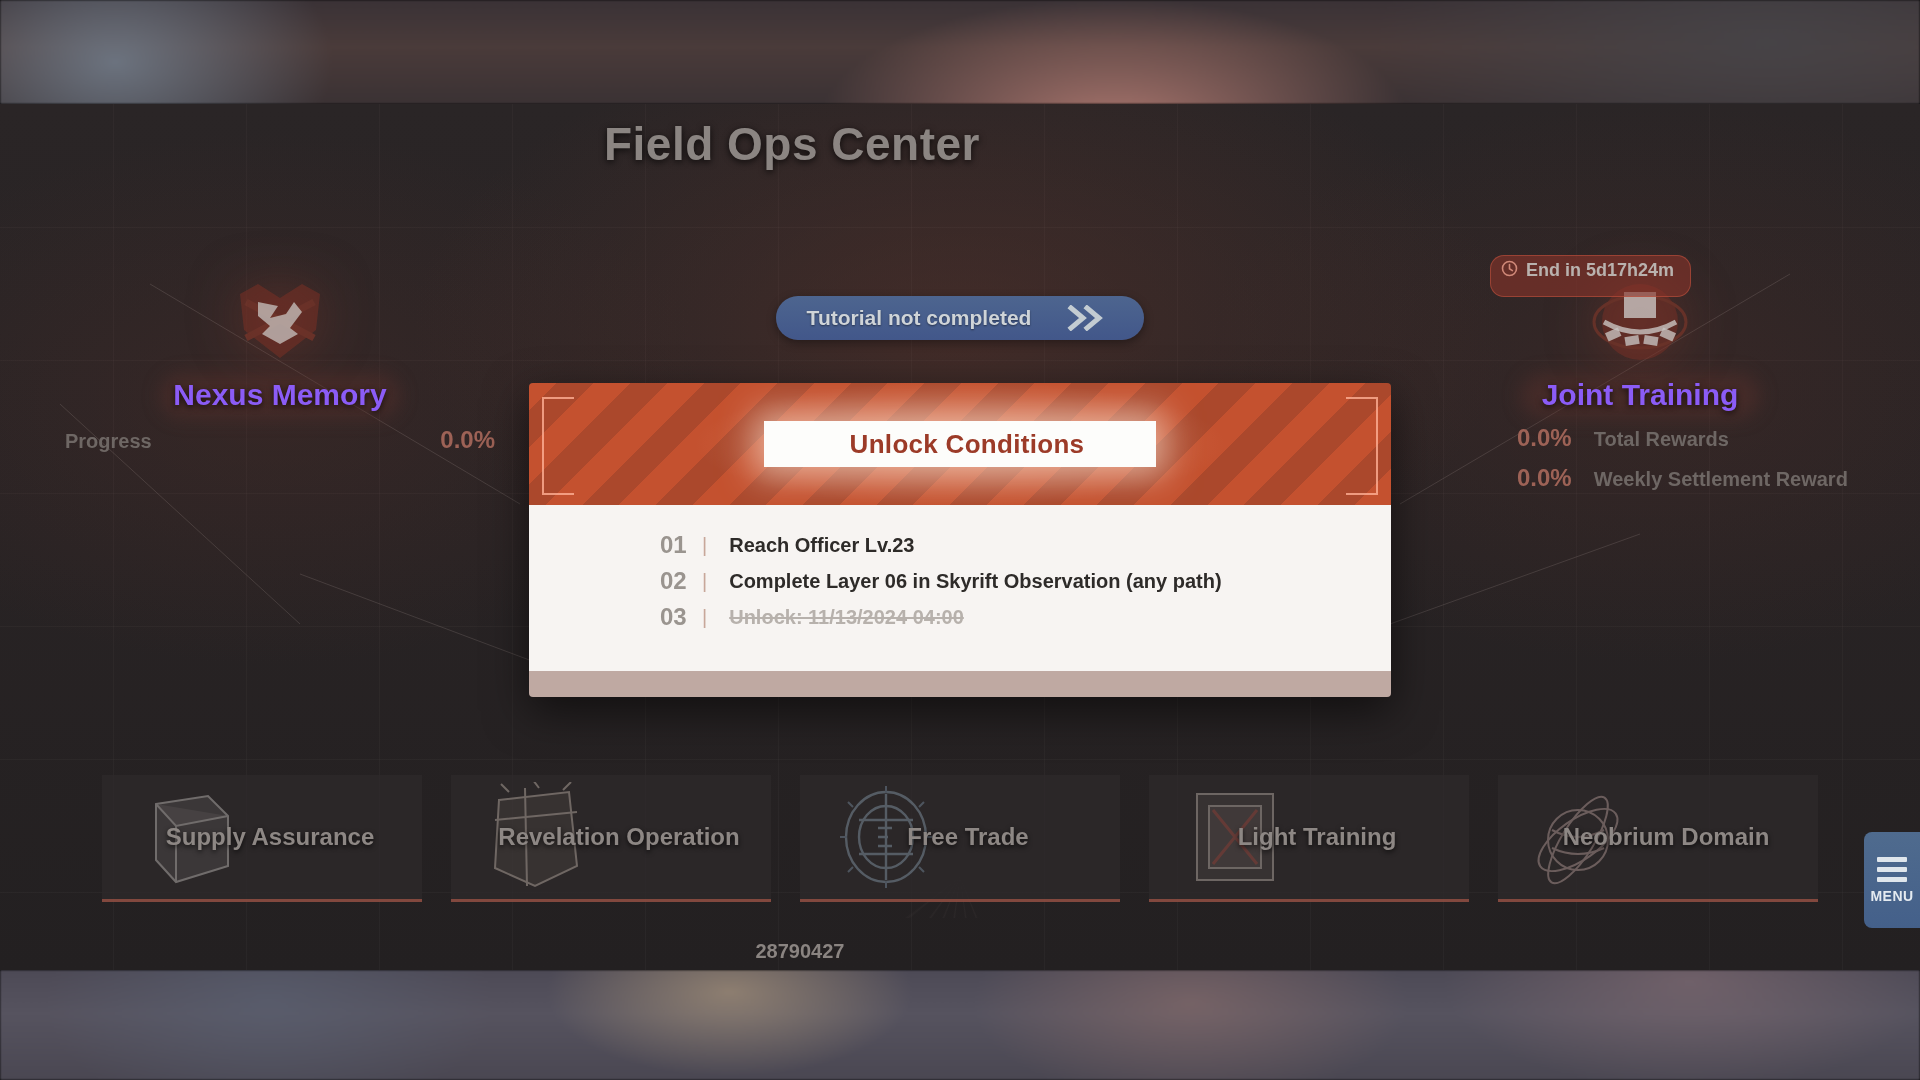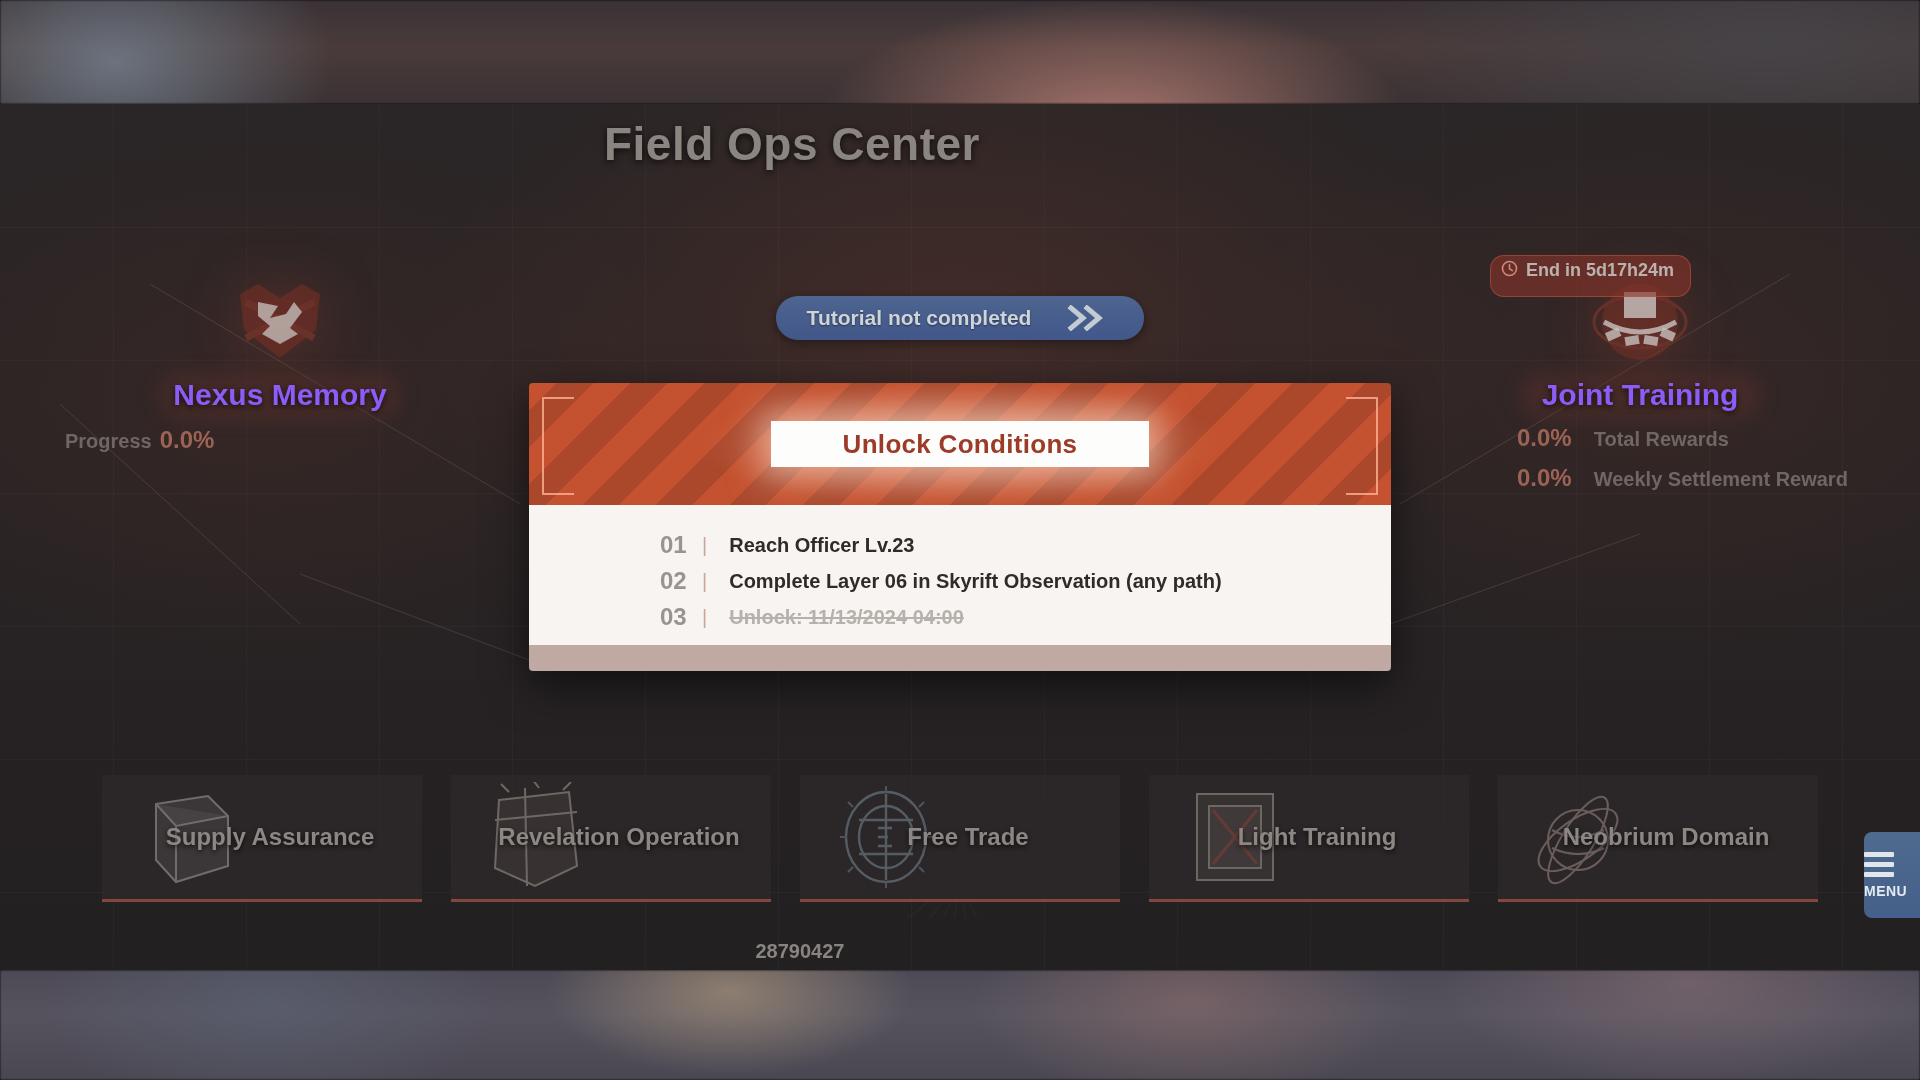--- a/index.html
+++ b/index.html
@@ -90,21 +90,21 @@
   .emblem svg{filter:drop-shadow(0 0 26px rgba(150,62,48,.55));}
   .side-name{
     margin-top:2px;font-size:30px;font-weight:bold;color:#8b5cf6;
     text-shadow:0 2px 6px rgba(0,0,0,.7);position:relative;
   }
   .side-name::before{
     content:"";position:absolute;left:50%;top:52%;transform:translate(-50%,-50%);
     width:240px;height:44px;border-radius:22px;background:rgba(96,50,44,.38);
     filter:blur(9px);z-index:-1;
   }
-  .stat-row{display:flex;align-items:baseline;justify-content:flex-start;gap:8px;margin-top:14px;}
+  .stat-row{display:flex;align-items:baseline;justify-content:space-between;gap:8px;margin-top:14px;}
   .stat-label{font-size:20px;font-weight:bold;color:#6e6764;}
   .stat-val{font-size:24px;font-weight:bold;color:#9d6256;}
   .side-right .stat-row{justify-content:flex-start;padding-left:92px;gap:22px;margin-top:12px;}
 
   
   .timer{
     position:absolute;z-index:7;left:1490px;top:255px;height:28px;padding:0 16px 12px 10px;
     border-radius:14px;background:rgba(136,52,42,.62);border:1px solid rgba(196,84,64,.55);
     display:flex;align-items:center;gap:8px;
   }
@@ -127,24 +127,25 @@
     content:"";position:absolute;inset:0;
     background:radial-gradient(ellipse 380px 90px at 50% 50%, rgba(255,210,180,.30), rgba(255,210,180,0) 70%);
   }
   .brk{position:absolute;top:14px;width:30px;height:94px;z-index:3;}
   .brk-l{left:13px;border-left:2px solid rgba(255,176,150,.8);border-top:2px solid rgba(255,176,150,.8);border-bottom:2px solid rgba(255,176,150,.8);}
   .brk-r{right:13px;border-right:2px solid rgba(255,176,150,.8);border-top:2px solid rgba(255,176,150,.8);border-bottom:2px solid rgba(255,176,150,.8);}
   .dlg-title-wrap{
     position:absolute;z-index:4;left:50%;top:50%;transform:translate(-50%,-50%);
     width:378px;height:46px;background:#fdfdfb;display:flex;align-items:center;justify-content:center;
     box-shadow:0 0 34px 10px rgba(255,236,222,.55);
+    padding-left:14px;
   }
   .dlg-title{font-size:26px;font-weight:bold;color:#9c3b28;letter-spacing:.3px;}
 
-  .dlg-body{background:#f7f4f2;padding:22px 0 10px 0;}
+  .dlg-body{background:#f7f4f2;padding:22px 0 36px 0;}
   .cond{display:flex;align-items:center;height:36px;padding-left:131px;}
   .cond-num{font-size:24px;font-weight:bold;color:#9a948f;width:42px;}
   .cond-sep{font-size:20px;color:#c8a79a;margin:0 22px 0 0;}
   .cond-txt{font-size:20px;font-weight:bold;color:#2e2b29;}
   .cond.done .cond-txt{color:#b7b1ac;text-decoration:line-through;text-decoration-thickness:2px;}
   .dlg-foot{height:26px;background:#bfa9a2;}
 
   
   .tabs{position:absolute;z-index:8;left:0;top:775px;width:1920px;display:flex;justify-content:center;gap:29px;}
   .tab{
@@ -155,24 +156,24 @@
   .tab-art{position:absolute;left:-6px;top:0;width:190px;height:124px;opacity:.42;display:flex;align-items:center;justify-content:center;}
   .tab-label{position:relative;z-index:2;font-size:24px;font-weight:bold;color:#8d8784;text-shadow:0 2px 5px rgba(0,0,0,.7);margin-left:16px;}
 
   
   .uid{
     position:absolute;z-index:8;left:0;top:940px;width:1600px;text-align:center;
     font-size:20px;font-weight:bold;color:#8a8481;
   }
   
   .menu{
-    position:absolute;z-index:9;right:0;top:832px;width:56px;height:86px;
+    position:absolute;z-index:9;right:0;top:832px;width:56px;height:96px;
     border-radius:8px 0 0 8px;
     background:linear-gradient(180deg,#4f6b8e 0%,#44608a 100%);
-    display:flex;flex-direction:column;justify-content:center;gap:6px;cursor:pointer;
+    display:flex;flex-direction:column;align-items:center;justify-content:center;gap:6px;cursor:pointer;
   }
   .menu-bars{display:flex;flex-direction:column;gap:5px;}
   .menu-bars i{display:block;width:30px;height:5px;background:#dfe6ec;border-radius:1px;}
   .menu-label{font-size:14px;font-weight:bold;color:#e4eaf0;letter-spacing:.5px;}
 </style>
 </head>
 <body>
 
 <div class="bleed bleed-top"></div>
 <div class="bleed bleed-bot"></div>

